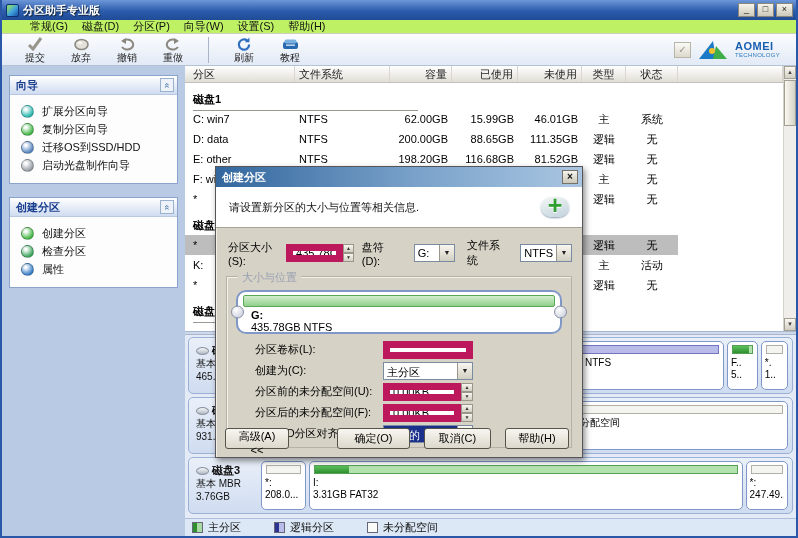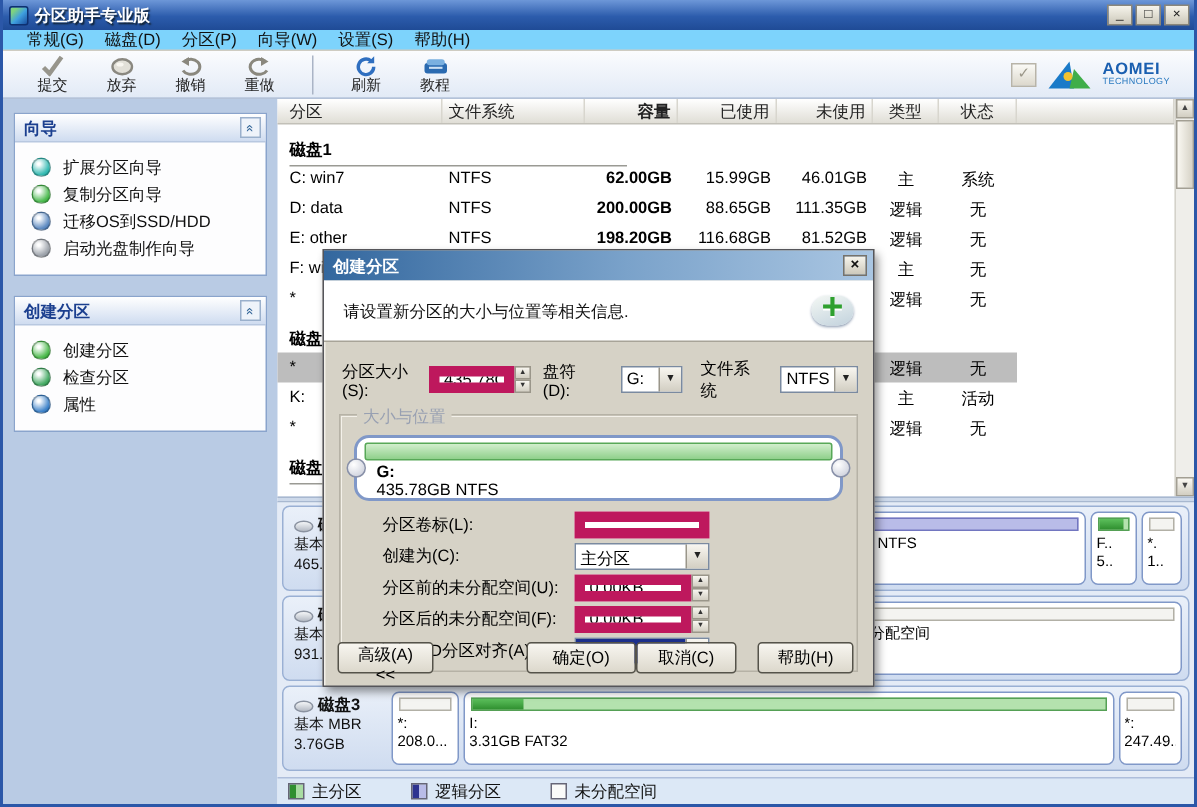--- a/index.html
+++ b/index.html
@@ -4,21 +4,21 @@
 <style>
 *{margin:0;padding:0;box-sizing:border-box;font-family:"Liberation Sans","DejaVu Sans",sans-serif;}
 html,body{background:#666;}
 .window{width:798px;height:538px;position:relative;background:#b9cbe4;border:2px solid #2b57a8;border-top:none;overflow:hidden;}
 
 .titlebar{height:20px;background:linear-gradient(180deg,#6d97d8,#2c5cac 55%,#1f4b96);display:flex;align-items:center;padding:0 3px;}
 .app-icon{width:13px;height:13px;border-radius:2px;margin:0 4px 0 1px;background:linear-gradient(135deg,#7fd37f 20%,#3fa0e0 55%,#1a4fa0);border:1px solid #0d3070;}
 .title-text{color:#fff;font-size:11px;font-weight:bold;flex:1;text-shadow:1px 1px 1px #123;}
 .win-btn{width:17px;height:14px;background:linear-gradient(#f6f4ec,#ccc8ba);border:1px solid #8a867a;margin-left:2px;font-size:9px;line-height:11px;text-align:center;color:#222;}
 
-.menubar{height:14px;background:#7dd3fc;border-bottom:1px solid #cfccc2;display:flex;align-items:center;font-size:11px;padding-left:9px;color:#111;}
+.menubar{height:14px;background:#bef264;border-bottom:1px solid #cfccc2;display:flex;align-items:center;font-size:11px;padding-left:21px;color:#111;}
 .menu-item{padding:0 7px;}
 
 .toolbar{height:32px;background:linear-gradient(#fbfcfe,#e2eaf6);border-bottom:1px solid #b4c2d8;display:flex;align-items:center;padding:0 10px;}
 .tb-btn{display:flex;flex-direction:column;align-items:center;width:46px;font-size:10px;color:#222;line-height:11px;}
 .tb-icon{height:16px;display:flex;align-items:center;justify-content:center;}
 .tb-sep{width:1px;height:26px;background:#aab4c6;margin:0 12px;}
 .tb-right{margin-left:auto;display:flex;align-items:center;gap:7px;padding-right:6px;}
 .upd-icon{width:17px;height:16px;border:1px solid #b8b4a8;background:linear-gradient(#fafaf6,#dcd8cc);color:#9a9688;font-size:10px;line-height:14px;text-align:center;}
 .logo-tri{position:relative;width:30px;height:19px;}
 .logo-tri i{position:absolute;bottom:0;width:0;height:0;}
@@ -41,21 +41,21 @@
 .side-icon{width:13px;height:13px;border-radius:50%;margin-right:8px;border:1px solid rgba(0,0,0,.25);}
 
 .content{flex:1;display:flex;flex-direction:column;background:#fff;min-width:0;}
 .list-wrap{height:265px;display:flex;}
 .list{flex:1;min-width:0;}
 .thead{display:flex;height:17px;background:linear-gradient(#ffffff,#e0ded6);border-bottom:1px solid #c2c0b8;font-size:11px;color:#222;}
 .th{display:flex;align-items:center;border-right:1px solid #d8d6ce;padding:0 4px;}
 .td{display:flex;align-items:center;padding:0 4px;overflow:hidden;white-space:nowrap;}
 .c0{width:110px;padding-left:8px;}
 .c1{width:95px;}
-.c2{width:62px;justify-content:flex-end;font-weight:bold;}
+.c2{width:62px;justify-content:flex-end;}
 .c3{width:66px;justify-content:flex-end;}
 .c4{width:64px;justify-content:flex-end;}
 .c5{width:44px;justify-content:center;}
 .c6{width:52px;justify-content:center;}
 .c7{flex:1;}
 .tbody{font-size:11px;color:#000;}
 .row{display:flex;height:20px;}
 .row.sel .td:not(.c7){background:#bdbdbd;}
 .grp-head{height:26px;padding:9px 0 0 8px;font-weight:bold;font-size:11px;}
 .grp-head span{display:inline-block;width:225px;border-bottom:1px solid #9a9a94;padding-bottom:3px;}
@@ -112,21 +112,21 @@
 .sl-l1{position:absolute;left:13px;top:17px;font-size:11px;font-weight:bold;color:#000;}
 .sl-l2{position:absolute;left:13px;top:29px;font-size:11px;color:#000;}
 .f-row{display:flex;align-items:center;height:21px;padding-left:28px;font-size:11px;color:#000;}
 .f-label{width:128px;}
 .f-label-ssd{width:111px;}
 .cb{width:12px;height:12px;border:1px solid #555;background:#fff;font-size:10px;line-height:10px;text-align:center;margin-right:5px;color:#111;}
 .d-btns{position:absolute;bottom:8px;left:9px;right:13px;display:flex;align-items:center;font-size:11px;}
 .d-btn{height:21px;background:linear-gradient(#f8f6f0,#dcd8cc);border:1px solid #55534a;border-radius:3px;font-size:11px;padding:0 10px;color:#000;font-family:inherit;}
 .d-btn.adv{width:64px;}
 .d-btn.ok{margin-left:auto;width:73px;}
-.d-btn.cancel{width:67px;}
+.d-btn.cancel{margin-left:14px;width:67px;}
 .d-btn.help{margin-left:14px;width:64px;}
 </style>
 </head>
 <body>
 
 <div class="window">
 
   <div class="titlebar">
     <span class="app-icon"></span>
     <span class="title-text">分区助手专业版</span>

